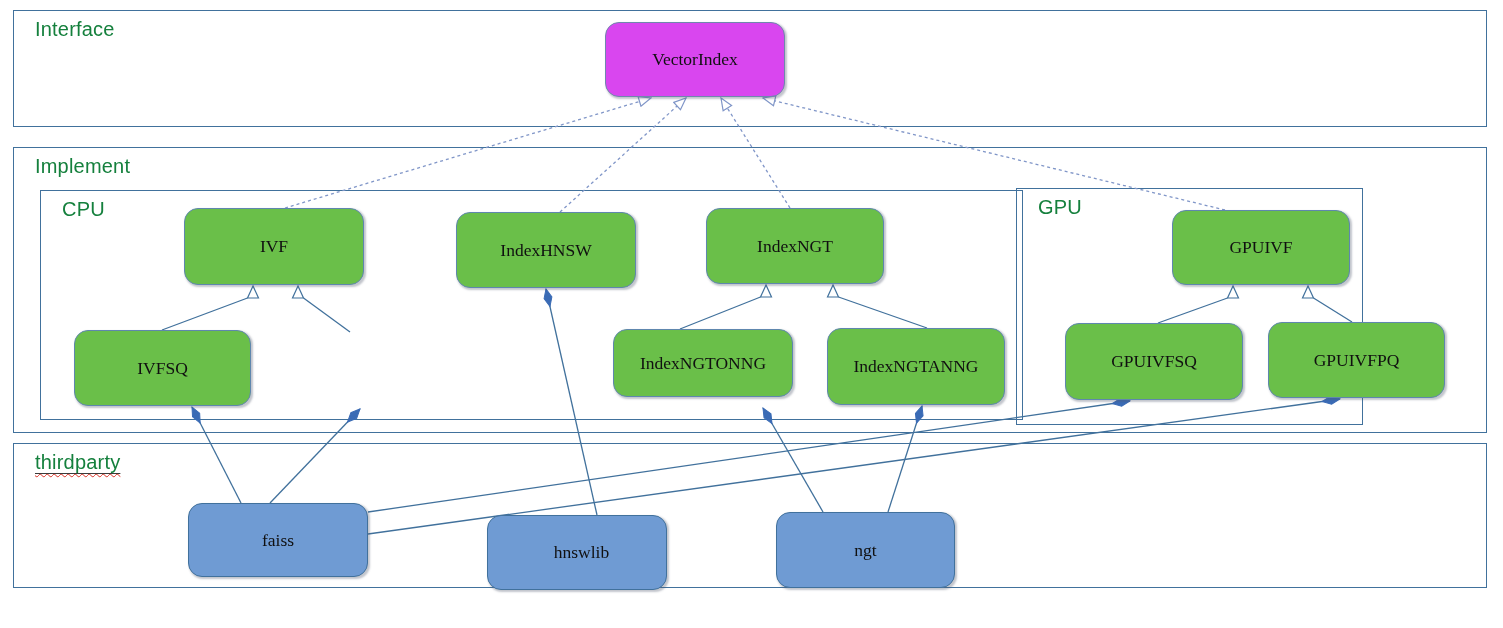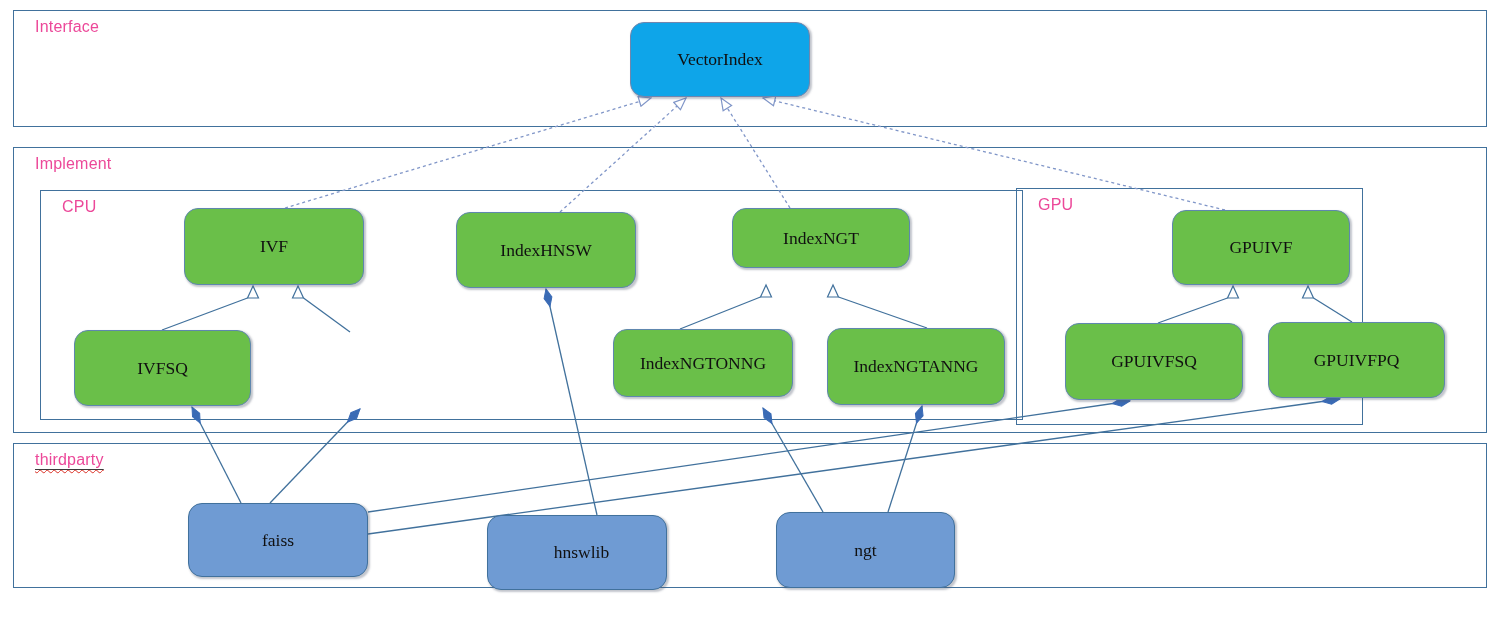--- a/index.html
+++ b/index.html
@@ -8,39 +8,39 @@
     font-family:"Liberation Sans",sans-serif;
   }
   
   .container{position:absolute;border:1.6px solid #41719c;background:transparent;box-sizing:border-box;}
   #c-interface {left:13px;  top:10px;  width:1474px; height:117px;}
   #c-implement {left:13px;  top:147px; width:1474px; height:286px;}
   #c-cpu       {left:40px;  top:190px; width:983px;  height:230px;}
   #c-gpu       {left:1016px;top:188px; width:347px;  height:237px;text-align:right;}
   #c-thirdparty{left:13px;  top:443px; width:1474px; height:145px;}
   .container-label{
-    position:absolute;top:7px;left:21px;font-size:16px;color:#ec4899;
+    position:absolute;top:7px;left:21px;font-size:20px;color:#15803d;
     letter-spacing:.2px;white-space:nowrap;
   }
   
   .squiggle{
     text-decoration-line:underline;text-decoration-style:wavy;
     text-decoration-color:#d93025;text-decoration-thickness:1px;
     text-underline-offset:4px;
   }
   .squiggle .plain-underline{text-decoration:underline;text-decoration-thickness:1px;text-decoration-color:#3a3a3a;}
   
   .node{
     position:absolute;box-sizing:border-box;border-radius:14px;border:1.4px solid #5f87ae;
     display:flex;align-items:center;justify-content:center;
     font-family:"Liberation Serif",serif;font-size:17.5px;color:#101010;
     box-shadow:1.5px 1.5px 2px rgba(80,90,110,0.35);
   }
   .node.green{background:#6abf49;}
-  .node.pink {background:#0ea5e9;border-color:#7086ae;margin-left:25px;}
+  .node.pink {background:#d946ef;border-color:#7086ae;}
   .node.blue {background:#6f9bd3;border-color:#41719c;}
   
   #edge-layer{position:absolute;left:0;top:0;width:1503px;height:628px;pointer-events:none;}
 </style>
 </head>
 <body>
 
 <div class="canvas" id="canvas">
 
   <div class="container" id="c-interface">
@@ -95,21 +95,21 @@
 
 <div class="node pink" style="left: 605px; top: 22px; width: 180px; height: 75px;">
       <span>VectorIndex</span>
     </div>
     <div class="node green" style="left: 184px; top: 208px; width: 180px; height: 77px;">
       <span>IVF</span>
     </div>
     <div class="node green" style="left: 456px; top: 212px; width: 180px; height: 76px;">
       <span>IndexHNSW</span>
     </div>
-    <div class="node green" style="left: 706px; top: 208px; width: 178px; height: 60px; margin-left: 26px;">
+    <div class="node green" style="left: 706px; top: 208px; width: 178px; height: 76px;">
       <span>IndexNGT</span>
     </div>
     <div class="node green" style="left: 74px; top: 330px; width: 177px; height: 76px;">
       <span>IVFSQ</span>
     </div>
     <div class="node green" style="left: 613px; top: 329px; width: 180px; height: 68px;">
       <span>IndexNGTONNG</span>
     </div>
     <div class="node green" style="left: 827px; top: 328px; width: 178px; height: 77px;">
       <span>IndexNGTANNG</span>

